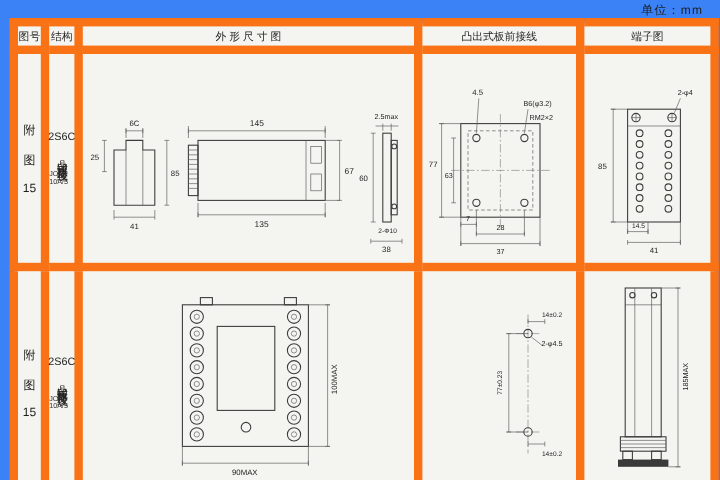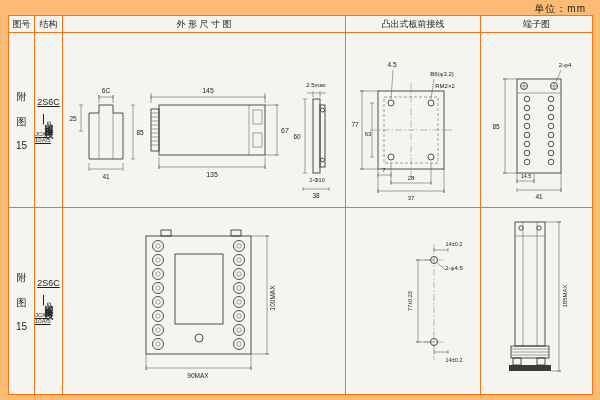--- a/index.html
+++ b/index.html
@@ -1,26 +1,26 @@
 <!DOCTYPE html>
 <html><head>
 <meta charset="utf-8">
 <style>
   html,body{margin:0;padding:0;}
-  .page{position:relative;width:600px;height:400px;background:#fdba74;
+  .page{position:relative;width:600px;height:400px;background:#3b82f6;
         font-family:"Liberation Sans",sans-serif;color:#1e1e1e;overflow:hidden;}
   .unit{position:absolute;top:2px;right:14px;font-size:10px;letter-spacing:1px;}
   table.main{position:absolute;left:8px;top:15px;border-collapse:collapse;table-layout:fixed;width:584px;}
-  table.main td,table.main th{border:1px solid #f97316;padding:0;vertical-align:top;background:#f4f4f0;margin-left:24px;}
+  table.main td,table.main th{border:7px solid #f97316;padding:0;vertical-align:top;background:#f4f4f0;margin-left:24px;}
   table.main th{font-weight:normal;font-size:9px;vertical-align:middle;}
   tr.hd th{height:16px;}
   tr.r1 td{height:174px;}
   tr.r2 td{height:186px;}
   .figcell{display:flex;flex-direction:column;align-items:center;justify-content:center;gap:11px;height:100%;font-size:10px;}
-  .structcell{display:flex;flex-direction:column;align-items:center;justify-content:center;gap:7px;height:100%;text-decoration:underline;}
+  .structcell{display:flex;flex-direction:column;align-items:center;justify-content:center;gap:7px;height:100%;}
   .model{font-size:9px;}
   .wiring{writing-mode:vertical-rl;text-orientation:upright;font-size:9px;letter-spacing:1.5px;line-height:1;}
   .code{font-size:6px;color:#333;}
   svg{display:block;}
   svg text{font-family:"Liberation Sans",sans-serif;fill:#1e1e1e;}
   .s{fill:none;stroke:#3c3c3c;stroke-width:0.9;}
   .sf{fill:#3a3a3a;stroke:none;}
   .d{fill:none;stroke:#5a5a5a;stroke-width:0.55;}
   .cl{fill:none;stroke:#7a7a7a;stroke-width:0.5;stroke-dasharray:7 2 1.5 2;}
   .dash{fill:none;stroke:#666;stroke-width:0.6;stroke-dasharray:3 2;}

